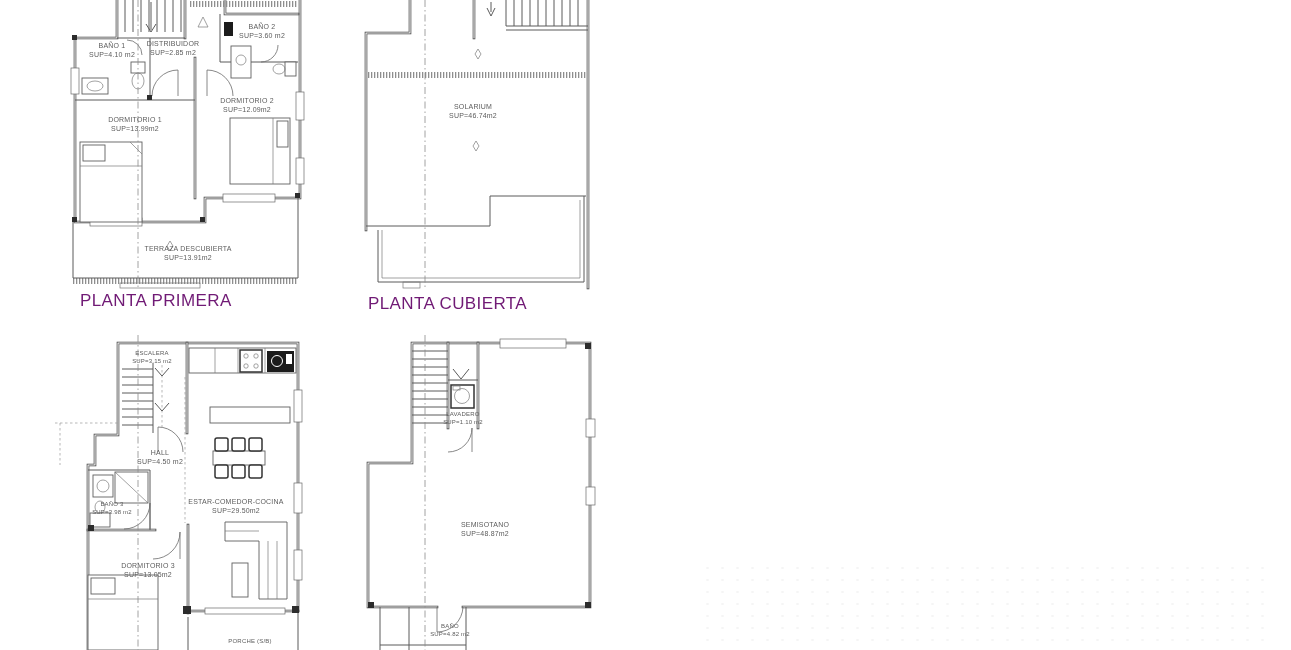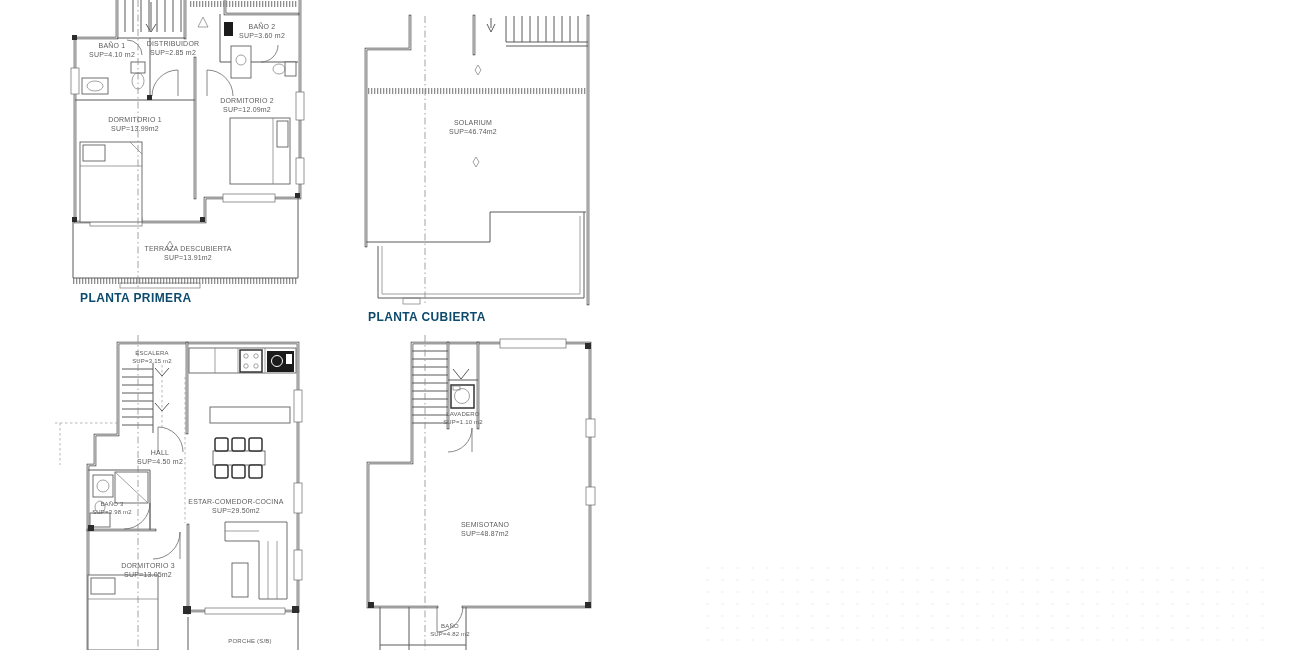--- a/index.html
+++ b/index.html
@@ -6,21 +6,21 @@
   html,body { width:1291px; height:650px; background:#ffffff; overflow:hidden;
               font-family:"Liberation Sans", sans-serif; }
   .canvas { position:relative; width:1291px; height:650px; background:#ffffff; }
   .plan { position:absolute; }
   .plan svg { position:absolute; left:0; top:0; overflow:visible; }
   .room-label { position:absolute; transform:translate(-50%,0); text-align:center;
                 color:#5c5c5c; font-size:7px; line-height:1.3; letter-spacing:0.2px;
                 white-space:nowrap; }
   .room-label span { display:block; }
   .room-label.sm { font-size:6px; }
-  .plan-title { position:absolute; font-size:12px; font-weight:bold; color:#0c4a6e;
+  .plan-title { position:absolute; font-size:17px; font-weight:normal; color:#701a75;
                 letter-spacing:0.4px; white-space:nowrap; }
   .watermark { position:absolute; left:700px; top:562px; width:575px; height:82px;
                background-image:radial-gradient(circle, #222 1px, transparent 1.4px);
                background-size:15px 12px; opacity:0.045; }
   svg .thick { stroke:#3e3e3e; stroke-width:2.6; fill:none; stroke-linecap:square; }
   svg .core  { stroke:#ffffff; stroke-width:1.1; fill:none; stroke-linecap:square; }
   svg .thin  { stroke:#5a5a5a; stroke-width:1; fill:none; }
   svg .lite  { stroke:#7a7a7a; stroke-width:0.7; fill:none; }
   svg .furn  { stroke:#5f5f5f; stroke-width:0.9; fill:#ffffff; }
   svg .furnD { stroke:#333333; stroke-width:1.5; fill:#ffffff; }
@@ -135,21 +135,21 @@
       <span>DORMITORIO 2</span>
       <span>SUP=12.09m2</span>
     </div>
     <div class="room-label" style="left:133px; top:244px;">
       <span>TERRAZA DESCUBIERTA</span>
       <span>SUP=13.91m2</span>
     </div>
     <h2 class="plan-title" style="left:25px; top:291px;">PLANTA PRIMERA</h2>
   </section>
 
-  <section class="plan" style="left:360px; top:16px; width:240px; height:315px;">
+  <section class="plan" style="left:360px; top:0; width:240px; height:315px;">
     <svg width="240" height="315" viewBox="0 0 240 315">
       <defs>
         <path id="s2o" d="M 50,0 L 50,33 L 6,33 L 6,230 M 228,0 L 228,288 M 114,0 L 114,38"></path>
       </defs>
       <g>
         <use href="#s2o" class="thick"></use>
           <use href="#s2o" class="core"></use>
       </g>
       <g class="thin">
         <path d="M 146,0 L 146,26 M 146,26 L 228,26 M 146,30 L 228,30"></path>

